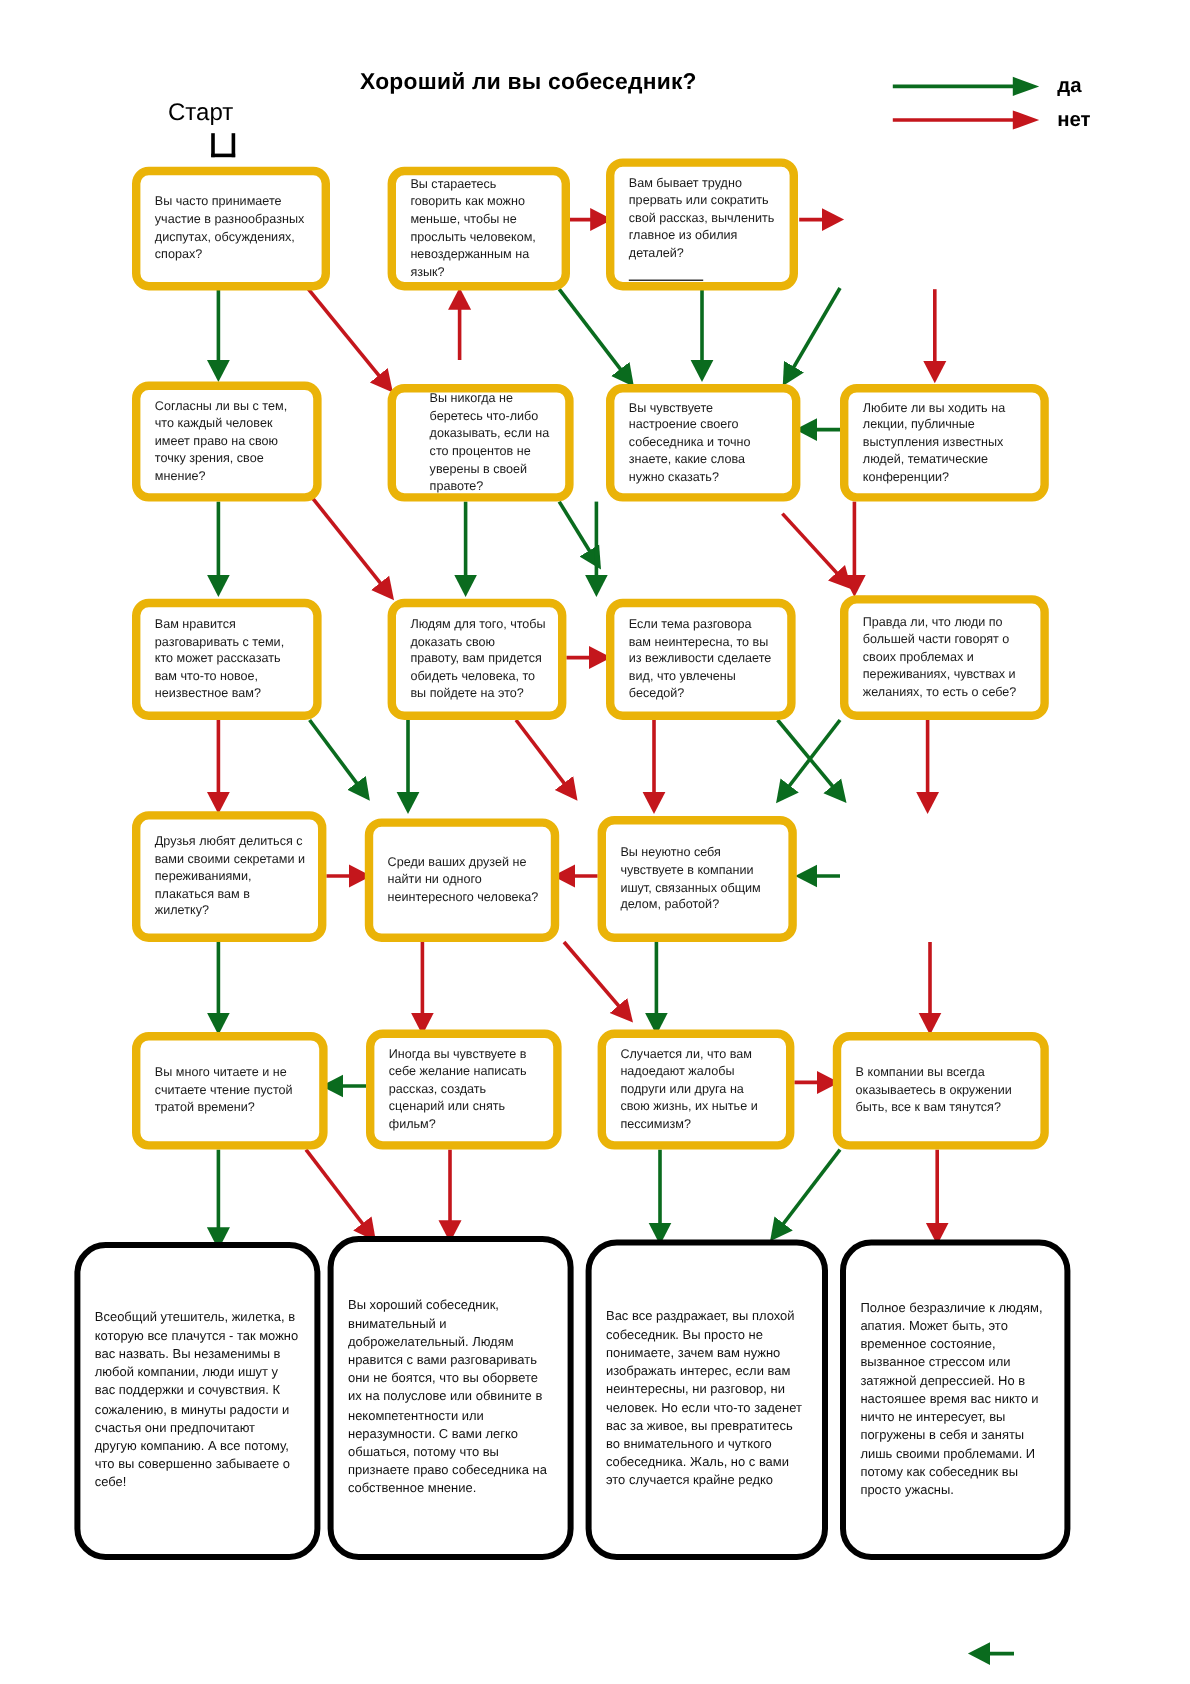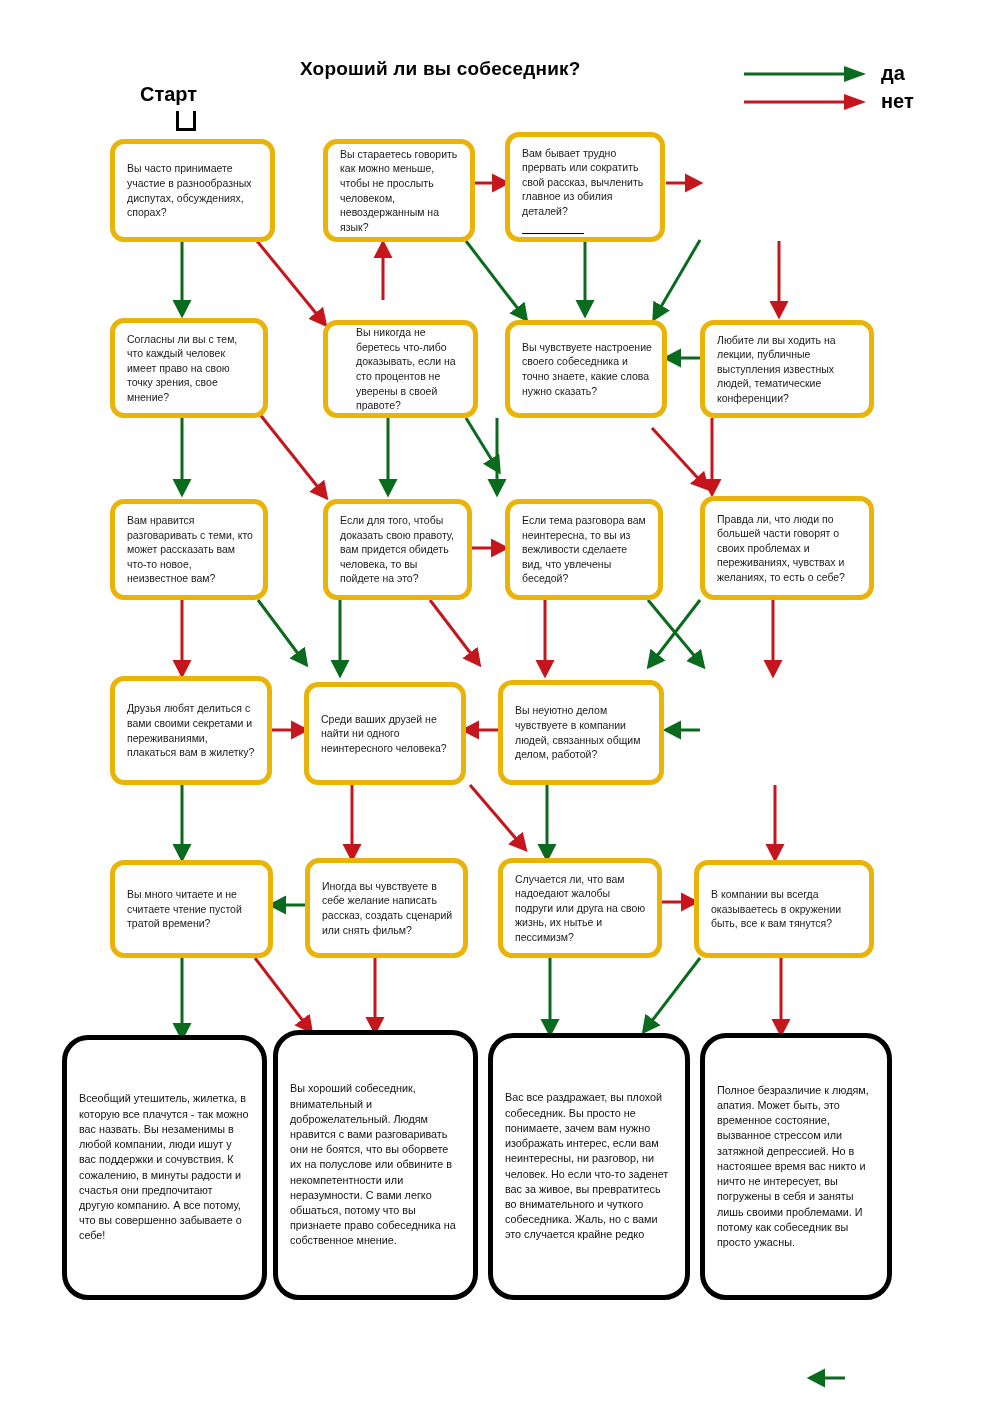--- a/index.html
+++ b/index.html
@@ -12,38 +12,38 @@
   
   #arrows{position:absolute;left:0;top:0;width:992px;height:1403px;z-index:1;}
 
   
   .title{
     position:absolute;left:300px;top:58px;width:430px;
     font-size:19px;font-weight:bold;color:#000;letter-spacing:.2px;
   }
   .legend-row{position:absolute;display:flex;align-items:center;}
   .legend-label{
-    font-size:20px;font-weight:bold;color:#000;margin-left:14px;
+    font-size:17px;font-weight:bold;color:#000;margin-left:14px;
   }
   .legend-line{display:block;}
 
   .start-label{
     position:absolute;left:140px;top:83px;
-    font-size:20px;font-weight:bold;color:#000;
+    font-size:20px;font-weight:normal;color:#000;
   }
   .start-stub{
     position:absolute;left:176px;top:111px;width:14px;height:17px;
     border:3px solid #000;border-top:none;background:#fff;
   }
 
   
   .qbox{
     position:absolute;z-index:3;
     background:#ffffff;
-    border:5px solid #eab308;
+    border:7px solid #eab308;
     border-radius:14px;
     box-sizing:border-box;
     display:flex;align-items:center;
   }
   .qbox .txt{
     padding:6px 10px 6px 12px;
     font-size:10.5px;line-height:14.6px;color:#1a1a1a;
     font-family:"Liberation Sans", sans-serif;
   }
   .qbox .underline{
@@ -182,37 +182,37 @@
     <div class="txt">Любите ли вы ходить на лекции, публичные выступления известных людей, тематические конференции?</div>
   </div>
   <div class="qbox" style="left:505px;top:320px;width:162px;height:98px;">
     <div class="txt">Вы чувствуете настроение своего собеседника и точно знаете, какие слова нужно сказать?</div>
   </div>
 
   <div class="qbox" style="left:110px;top:499px;width:158px;height:101px;">
     <div class="txt">Вам нравится разговаривать с теми, кто может рассказать вам что-то новое, неизвестное вам?</div>
   </div>
   <div class="qbox" style="left:323px;top:499px;width:149px;height:101px;">
-    <div class="txt">Если для того, чтобы доказать свою правоту, вам придется обидеть человека, то вы пойдете на это?</div>
+    <div class="txt">Людям для того, чтобы доказать свою правоту, вам придется обидеть человека, то вы пойдете на это?</div>
   </div>
   <div class="qbox" style="left:505px;top:499px;width:158px;height:101px;">
     <div class="txt">Если тема разговора вам неинтересна, то вы из вежливости сделаете вид, что увлечены беседой?</div>
   </div>
   <div class="qbox" style="left:700px;top:496px;width:174px;height:104px;">
     <div class="txt">Правда ли, что люди по большей части говорят о своих проблемах и переживаниях, чувствах и желаниях, то есть о себе?</div>
   </div>
 
   <div class="qbox" style="left:110px;top:676px;width:162px;height:109px;">
     <div class="txt">Друзья любят делиться с вами своими секретами и переживаниями, плакаться вам в жилетку?</div>
   </div>
   <div class="qbox" style="left:304px;top:682px;width:162px;height:103px;">
     <div class="txt">Среди ваших друзей не найти ни одного неинтересного человека?</div>
   </div>
   <div class="qbox" style="left:498px;top:680px;width:166px;height:105px;">
-    <div class="txt">Вы неуютно делом чувствуете в компании людей, связанных общим делом, работой?</div>
+    <div class="txt">Вы неуютно себя чувствуете в компании ишут, связанных общим делом, работой?</div>
   </div>
 
   <div class="qbox" style="left:110px;top:860px;width:163px;height:98px;">
     <div class="txt">Вы много читаете и не считаете чтение пустой тратой времени?</div>
   </div>
   <div class="qbox" style="left:305px;top:858px;width:163px;height:100px;">
     <div class="txt">Иногда вы чувствуете в себе желание написать рассказ, создать сценарий или снять фильм?</div>
   </div>
   <div class="qbox" style="left:498px;top:858px;width:164px;height:100px;">
     <div class="txt">Случается ли, что вам надоедают жалобы подруги или друга на свою жизнь, их нытье и пессимизм?</div>

